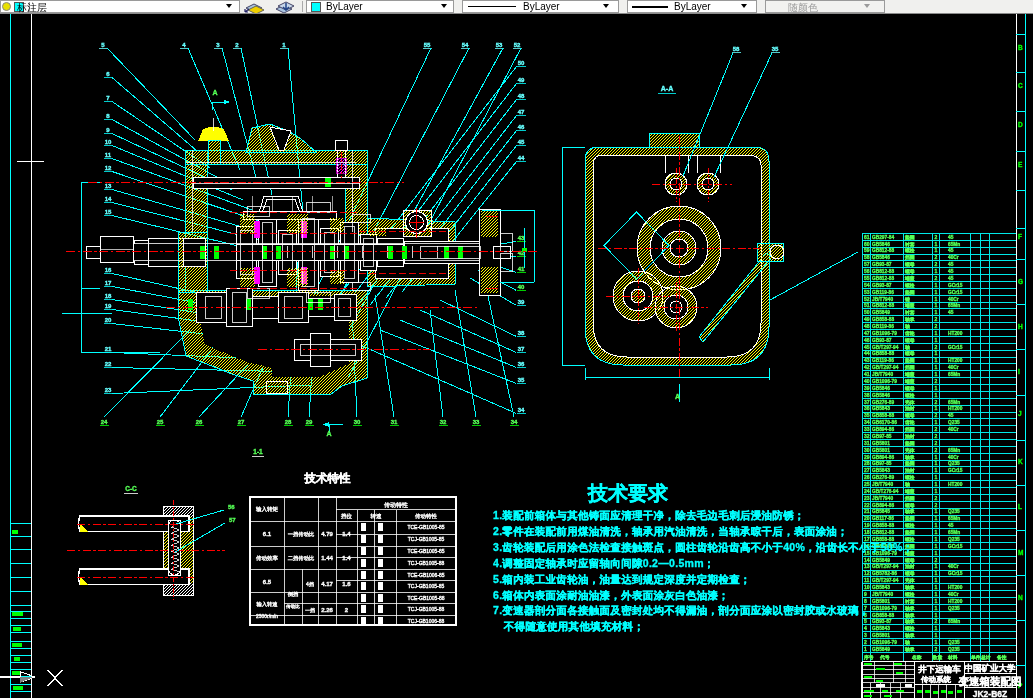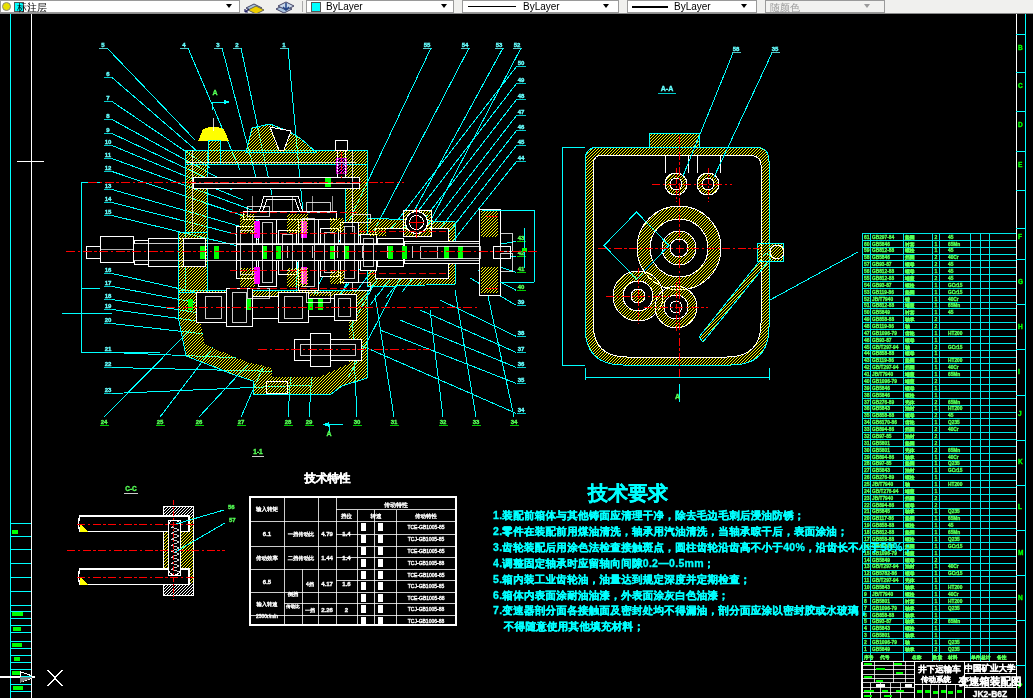--- a/index.html
+++ b/index.html
@@ -33,21 +33,21 @@
  <div class="arr" style="left:441px"></div>
  <div class="combo" style="left:462px;width:157px"></div>
  <div style="position:absolute;left:468px;top:6px;width:48px;height:1px;background:#000"></div>
  <div class="ct" style="left:523px">ByLayer</div>
  <div class="arr" style="left:603px"></div>
  <div class="combo" style="left:627px;width:130px"></div>
  <div style="position:absolute;left:632px;top:6px;width:36px;height:2px;background:#000"></div>
  <div class="ct" style="left:674px">ByLayer</div>
  <div class="arr" style="left:741px"></div>
  <div class="combo" style="left:765px;width:120px;background:#f2f2f0"></div>
- <div class="ct" style="left:770px;color:#9a9a9a">随颜色</div>
+ <div class="ct" style="left:788px;color:#9a9a9a">随颜色</div>
  <div class="arr" style="left:864px;border-top-color:#9a9a9a"></div>
 </div>
 <svg width="1033" height="698" viewBox="0 0 1033 698" shape-rendering="crispEdges" style="position:absolute;left:0;top:0">
 <defs>
 <pattern id="hy" width="3" height="3" patternUnits="userSpaceOnUse">
         <path d="M-1,4 L4,-1" stroke="#ffff00" stroke-width="1.2"></path>
       </pattern>
 <pattern id="hw" width="3" height="3" patternUnits="userSpaceOnUse">
         <path d="M-1,4 L4,-1" stroke="#ffffff" stroke-width="1"></path>
       </pattern>

